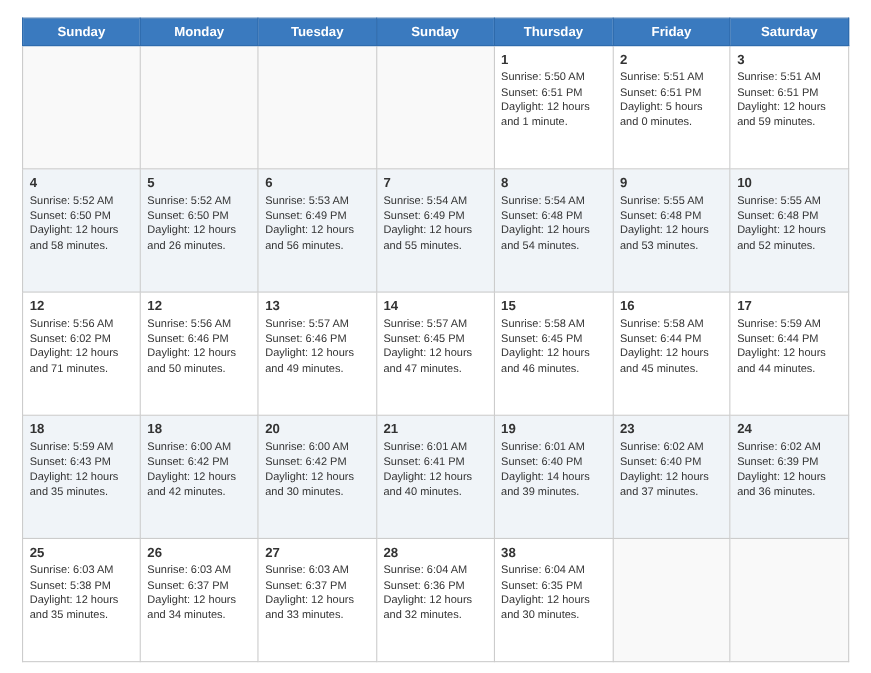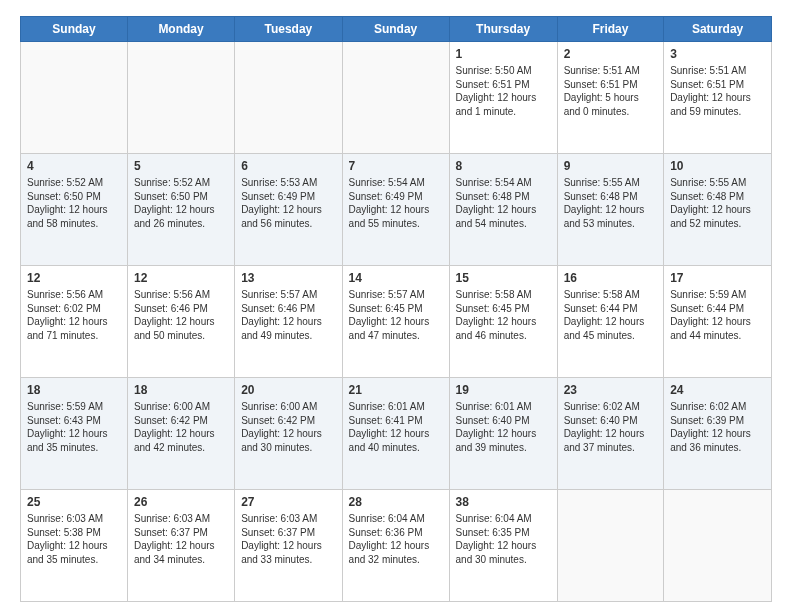--- a/index.html
+++ b/index.html
@@ -233,21 +233,21 @@
           <td>
             <span class="day-num">21</span>
             <div>Sunrise: 6:01 AM</div>
             <div>Sunset: 6:41 PM</div>
             <div>Daylight: 12 hours and 40 minutes.</div>
           </td>
           <td>
             <span class="day-num">19</span>
             <div>Sunrise: 6:01 AM</div>
             <div>Sunset: 6:40 PM</div>
-            <div>Daylight: 12 hours and 39 minutes.</div>
+            <div>Daylight: 14 hours and 39 minutes.</div>
           </td>
           <td>
             <span class="day-num">23</span>
             <div>Sunrise: 6:02 AM</div>
             <div>Sunset: 6:40 PM</div>
             <div>Daylight: 12 hours and 37 minutes.</div>
           </td>
           <td>
             <span class="day-num">24</span>
             <div>Sunrise: 6:02 AM</div>

